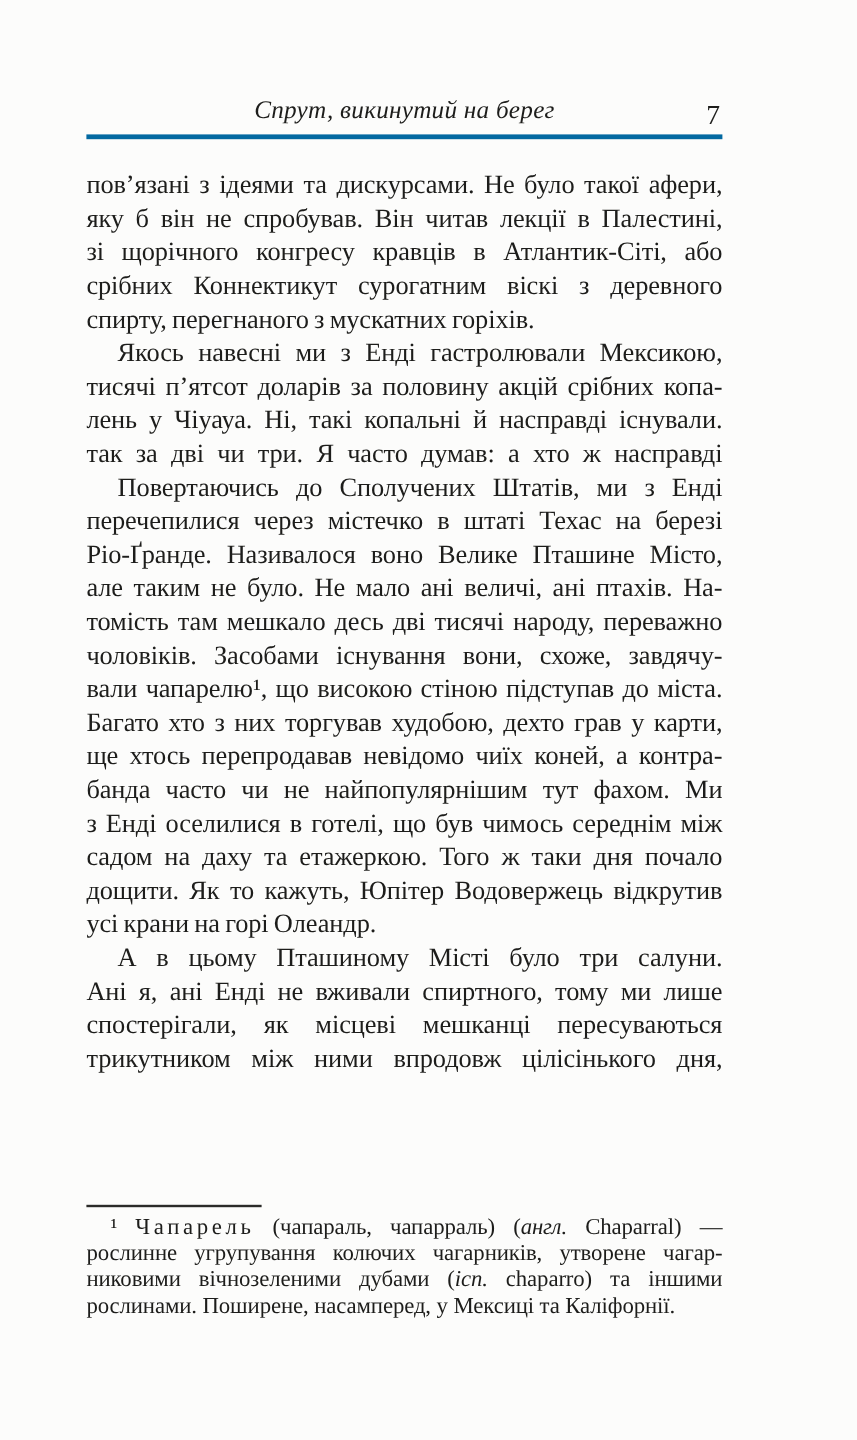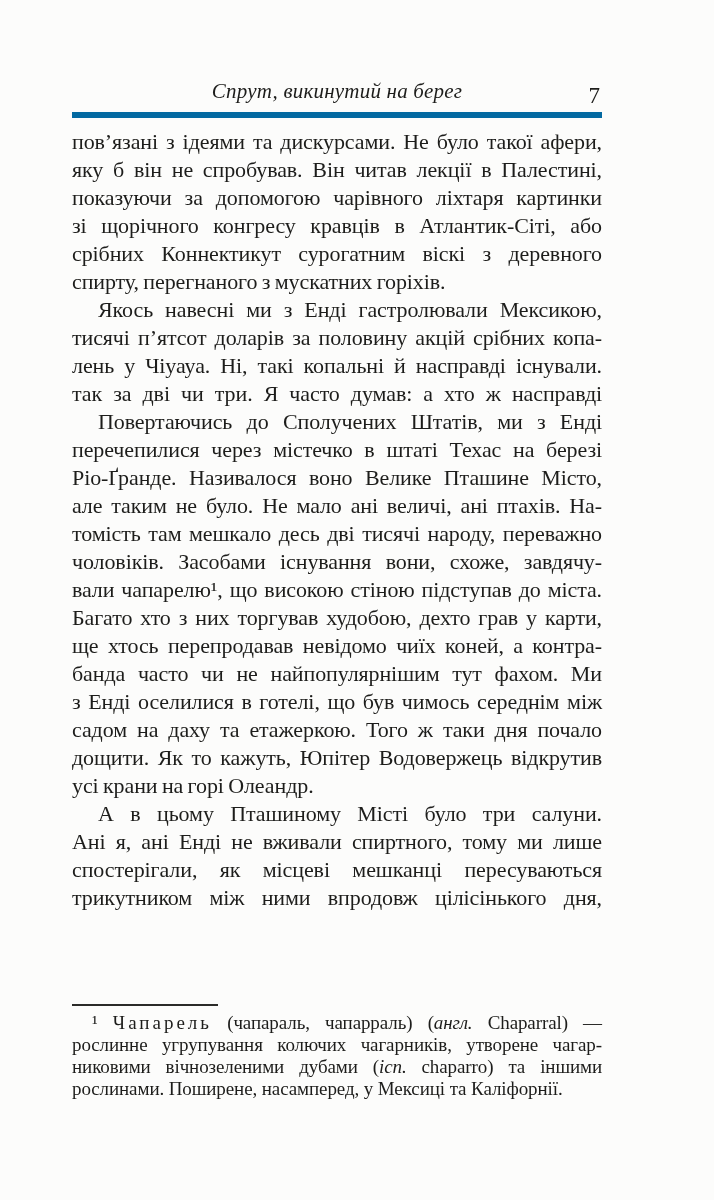--- a/index.html
+++ b/index.html
@@ -12,36 +12,36 @@
     overflow:hidden;
   }
   .page{position:absolute;inset:0;}
   .textblock{
     position:absolute;
     left:72px;top:0;width:530px;height:1200px;
   }
   
   .pageheader{
     position:absolute;left:0;top:78px;width:100%;
-    border-bottom:6px solid #0369a1;
+    border-bottom:4px solid #0369a1;
     padding-bottom:7px;
     height:27px;
   }
   .running-head{
     display:block;text-align:center;
     font-style:italic;font-size:21px;line-height:27px;
     letter-spacing:0.2px;
   }
   .page-number{
     position:absolute;right:2px;bottom:5px;
     font-size:23px;line-height:23px;font-style:normal;
   }
   
   .bodytext{
-    position:absolute;left:0;top:128px;width:100%;
+    position:absolute;left:0;top:140px;width:100%;
   }
   .bline{
     font-size:22px;line-height:28px;
     letter-spacing:-0.1px;word-spacing:-1px;
     text-align:justify;text-justify:inter-word;
     white-space:normal;
   }
   .bline.jl{text-align-last:justify;}
   .bline.ind{text-indent:26px;}
   
@@ -70,21 +70,20 @@
   <div class="textblock">
 
     <div class="pageheader">
       <span class="running-head">Спрут, викинутий на берег</span>
       <span class="page-number">7</span>
     </div>
 
     <div class="bodytext" id="body-text">
         <div class="bline jl">пов’язані з ідеями та дискурсами. Не було такої афери,</div>
         <div class="bline jl">яку б він не спробував. Він читав лекції в Палестині,</div>
-        <div class="bline jl">показуючи за допомогою чарівного ліхтаря картинки</div>
         <div class="bline jl">зі щорічного конгресу кравців в Атлантик-Сіті, або</div>
         <div class="bline jl">срібних Коннектикут сурогатним віскі з деревного</div>
         <div class="bline">спирту, перегнаного з мускатних горіхів.</div>
         <div class="bline jl ind">Якось навесні ми з Енді гастролювали Мексикою,</div>
         <div class="bline jl">тисячі п’ятсот доларів за половину акцій срібних копа-</div>
         <div class="bline jl">лень у Чіуауа. Ні, такі копальні й насправді існували.</div>
         <div class="bline jl">так за дві чи три. Я часто думав: а хто ж насправді</div>
         <div class="bline jl ind">Повертаючись до Сполучених Штатів, ми з Енді</div>
         <div class="bline jl">перечепилися через містечко в штаті Техас на березі</div>
         <div class="bline jl">Ріо-Ґранде. Називалося воно Велике Пташине Місто,</div>

